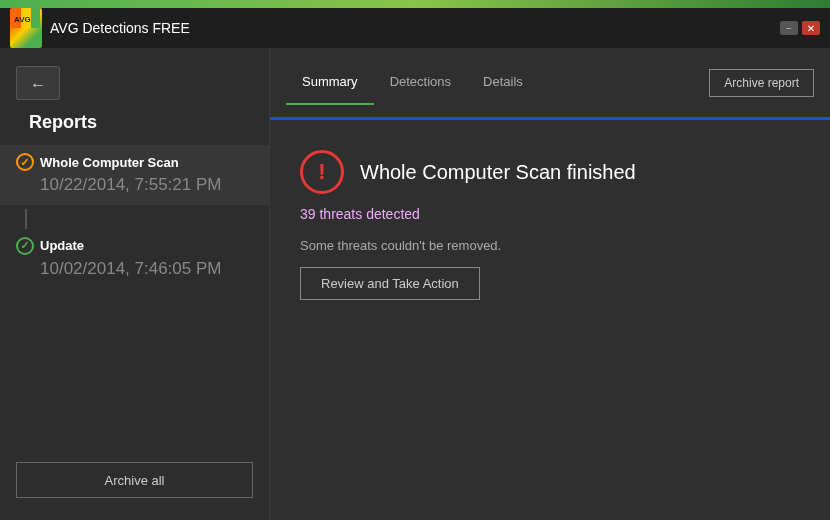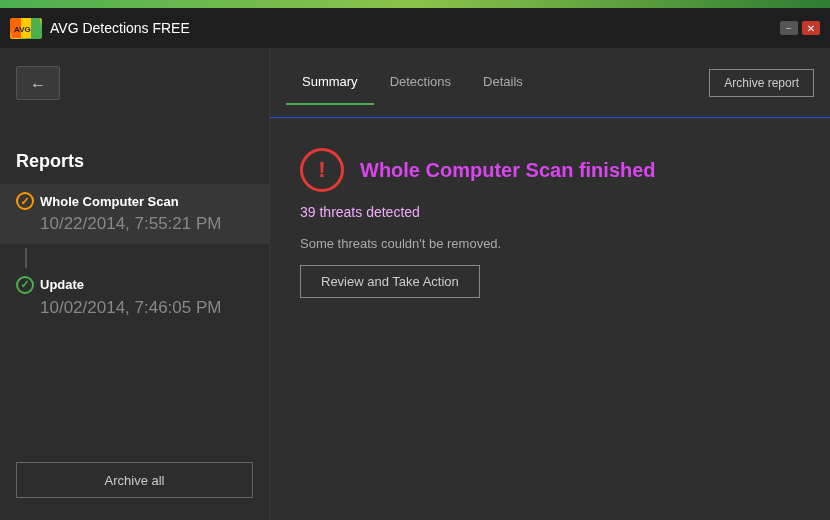--- a/index.html
+++ b/index.html
@@ -29,21 +29,21 @@
     }
 
     .window-title {
       display: flex;
       align-items: center;
       gap: 8px;
     }
 
     .avg-logo {
       width: 32px;
-      height: 21px;
+      height: 40px;
       background: linear-gradient(135deg, #ff6600 25%, #ffcc00 50%, #4caf50 75%);
       border-radius: 2px;
       display: flex;
       justify-content: center;
       font-size: 9px;
       font-weight: bold;
       color: #1e1e1e;
     }
 
     .window-title-text {
@@ -104,22 +104,21 @@
       cursor: pointer;
       color: #ccc;
       font-size: 16px;
       border-radius: 2px;
     }
 
     .sidebar-title {
       color: #ffffff;
       font-size: 18px;
       font-weight: 600;
-      padding: 4px 16px 12px 16px;
-      margin-top: 39px;
+      padding: 4px 16px 12px 29px;
     }
 
     .report-item {
       padding: 8px 16px;
       cursor: pointer;
     }
 
     .report-item.active {
       background: rgba(255,255,255,0.05);
     }
@@ -200,21 +199,21 @@
       flex: 1;
       background: #2f2f2f;
       display: flex;
       flex-direction: column;
     }
 
     .tabs-bar {
       display: flex;
       align-items: center;
       padding: 12px 16px;
-      border-bottom: 1px solid #1d4ed8;
+      border-bottom: 3px solid #1d4ed8;
       background: #2f2f2f;
       min-height: 50px;
     }
 
     .tabs-group {
       display: flex;
       gap: 0;
       flex: 1;
     }
 
@@ -267,23 +266,23 @@
     }
 
     .warning-exclaim {
       color: #e53935;
       font-size: 22px;
       font-weight: 900;
       line-height: 1;
     }
 
     .scan-title {
-      color: #d946ef;
+      color: #ffffff;
       font-size: 20px;
-      font-weight: 700;
+      font-weight: 400;
     }
 
     .threats-count {
       color: #f0abfc;
       font-size: 14px;
       font-weight: 500;
       margin: 4px 0 16px 0;
     }
 
     .cant-remove-text {

